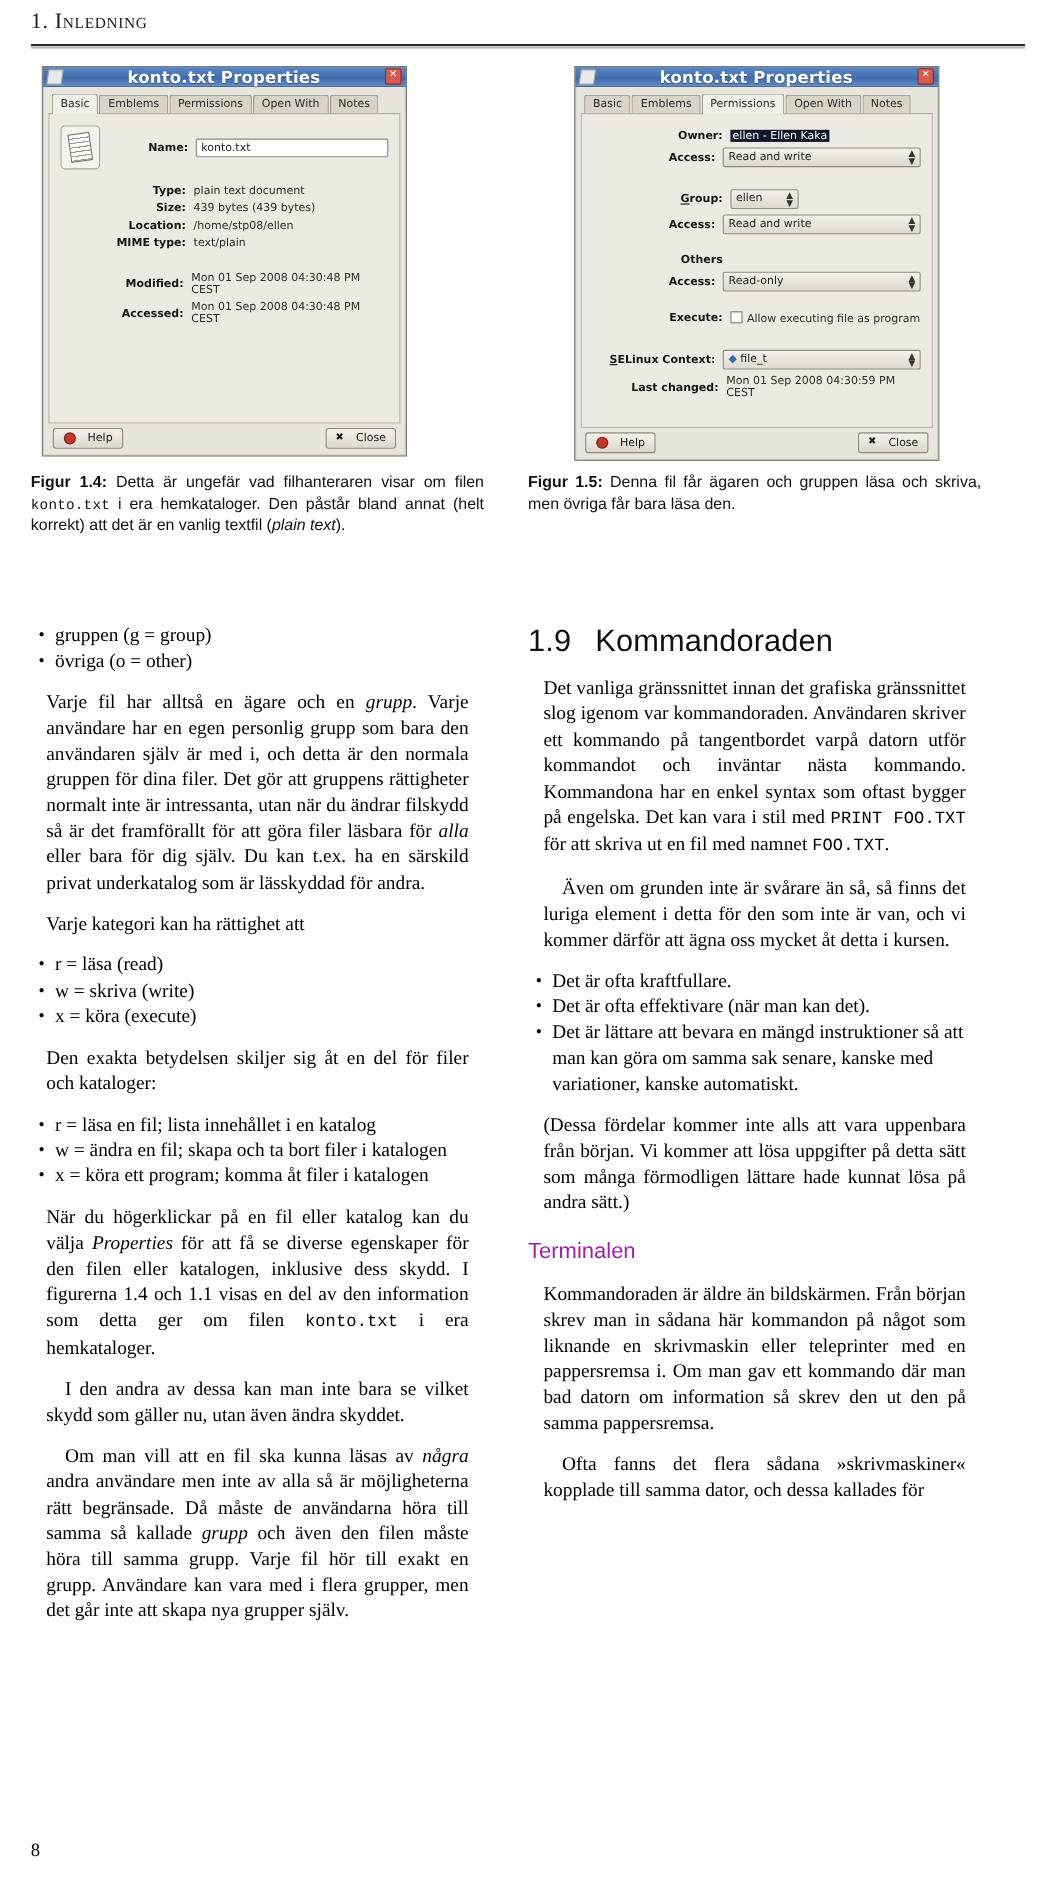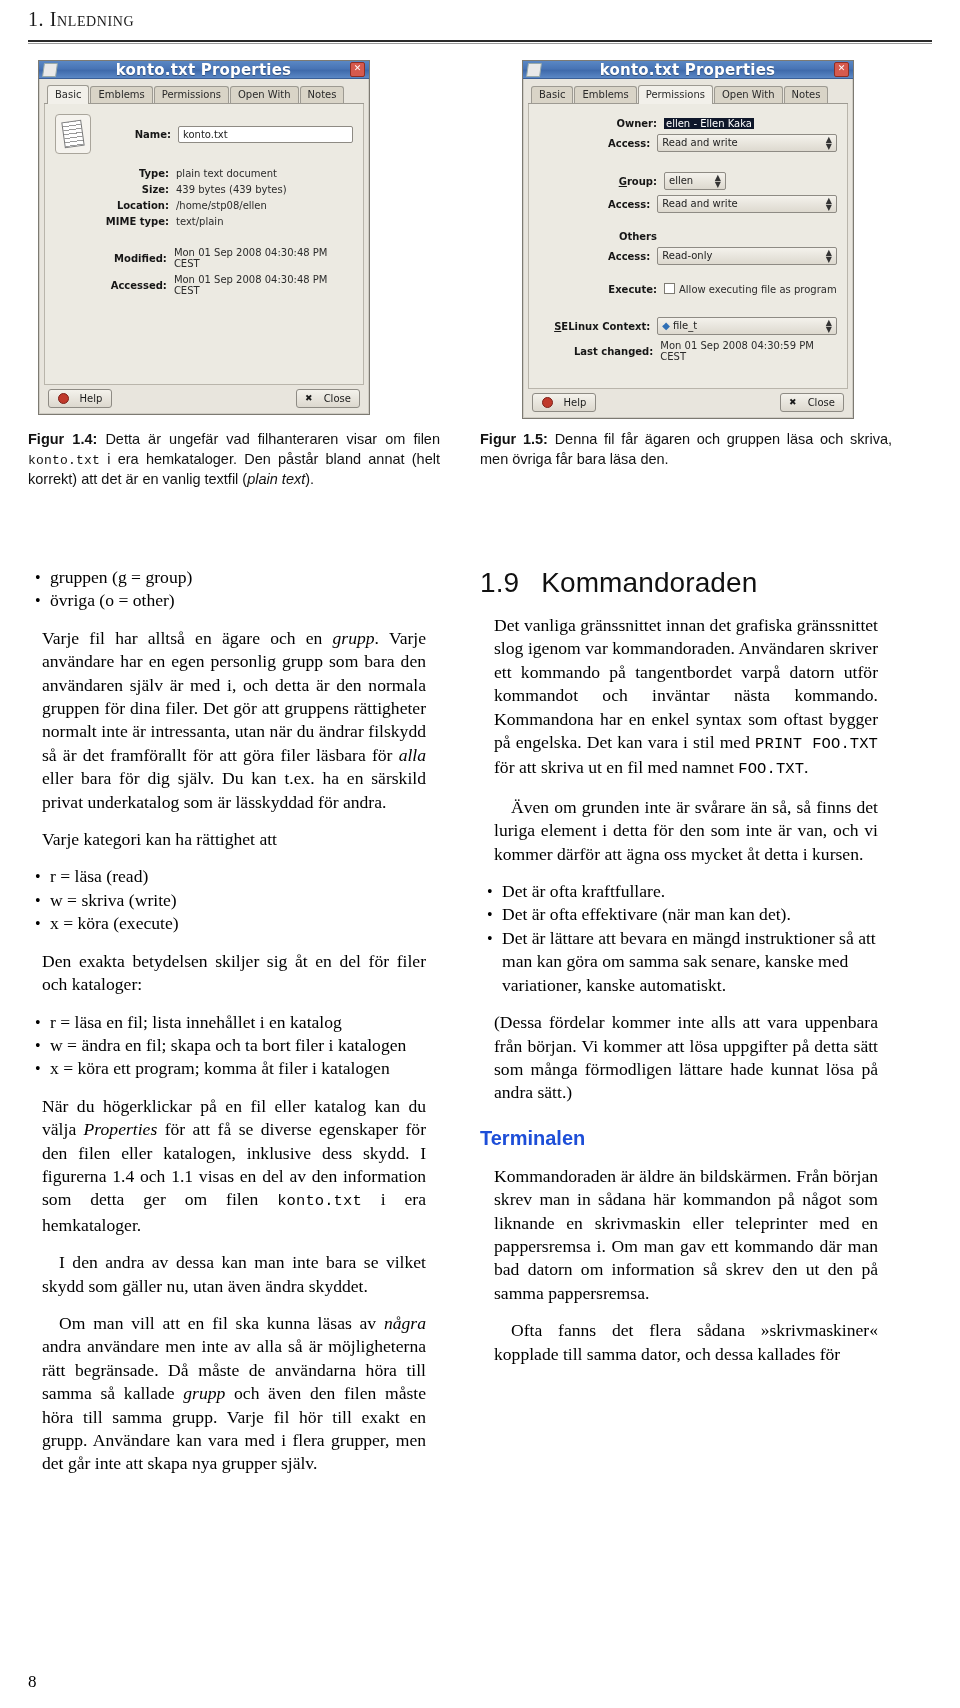--- a/index.html
+++ b/index.html
@@ -133,22 +133,22 @@
   .it{font-style:italic;}
 
   h2.sec{
     font-family:"Liberation Sans", sans-serif;
     font-weight:normal;font-size:28px;line-height:34px;
     margin:0 0 14px 0;color:#111;letter-spacing:.1px;
     display:flex;gap:22px;
   }
   h3.sub{
     font-family:"Liberation Sans", sans-serif;
-    font-weight:bold;font-size:20px;line-height:26px;
-    margin:20px 0 8px 0;color:#1d4ed8;
+    font-weight:normal;font-size:20px;line-height:26px;
+    margin:20px 0 8px 0;color:#a21caf;
   }
   .pgnum{
     position:absolute;left:28px;top:1672px;
     font-family:"Liberation Serif", serif;font-size:17px;color:#000;
   }
 </style>
 </head>
 <body>
 
 <div class="page">

